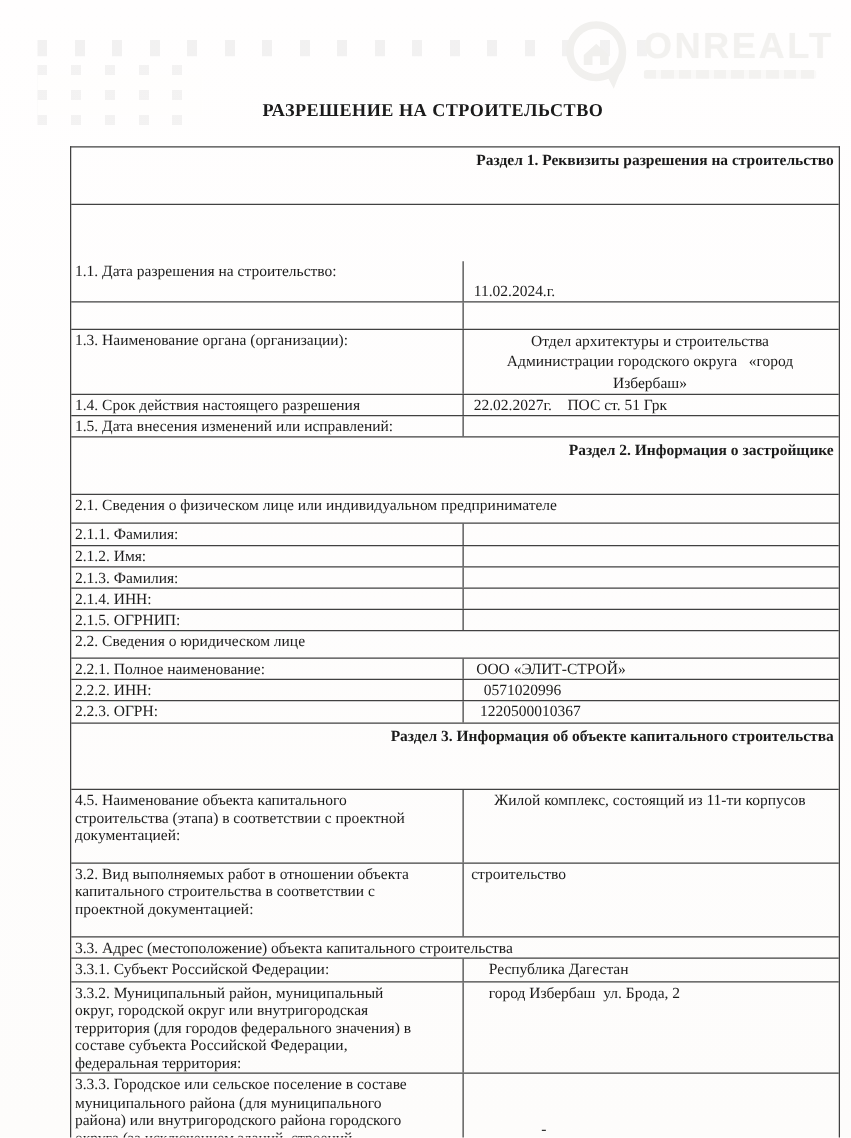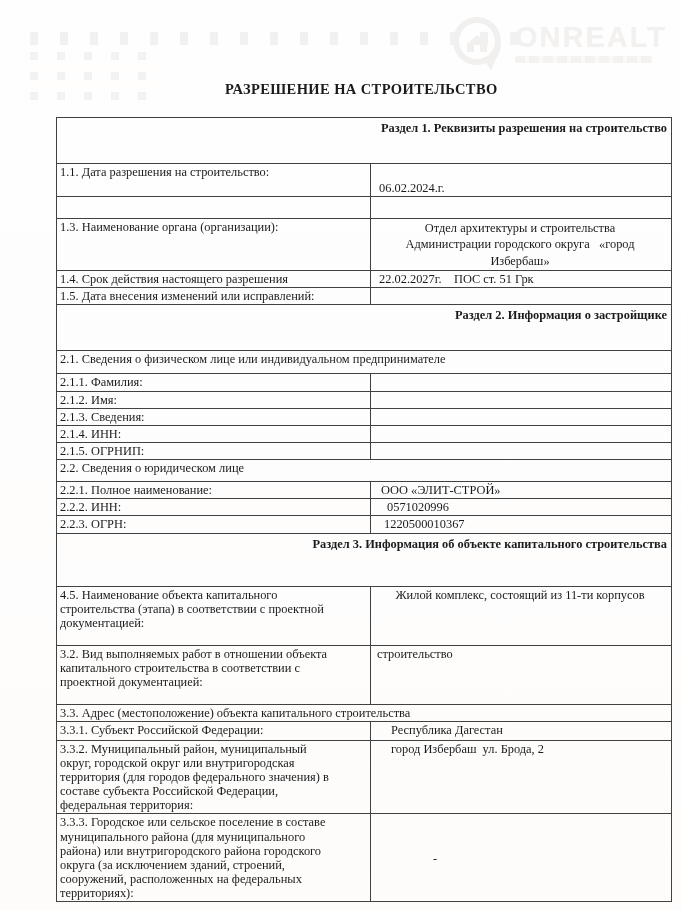--- a/index.html
+++ b/index.html
@@ -33,21 +33,21 @@
   .wm-brand{
     font-family:"Liberation Sans","DejaVu Sans",sans-serif;
     font-weight:bold;font-size:29px;letter-spacing:2px;color:#f2f1ef;
     text-shadow:0 0 1px #f6f5f3;line-height:1;
   }
   .wm-sub{width:138px;height:7px;margin-top:4px;border-radius:2px;
     background:repeating-linear-gradient(90deg,#f3f2f0 0 10px,#faf9f8 10px 14px);}
 
   
   .doc-title{
-    position:absolute;left:225px;top:81px;
+    position:absolute;left:210px;top:81px;
     font-weight:bold;font-size:14.5px;letter-spacing:.4px;white-space:nowrap;text-align:center;
   }
 
   
   .paper-table{
     position:absolute;left:56px;top:117px;width:616px;
     border:1px solid #414141;border-bottom:none;
     font-size:12.4px;line-height:1.14;
   }
   .tr{display:flex;align-items:stretch;border-bottom:1px solid #414141;}
@@ -58,21 +58,21 @@
   .tr.full .cell{width:100%;flex:1;border-right:none;}
   .v-bottom{display:flex;align-items:flex-end;}
   .v-center{display:flex;align-items:center;}
   .lh-loose{line-height:1.32;}
   .pl2{padding-left:2px;text-align:center;}.pl4{padding-left:4px;}.pl6{padding-left:6px;}
   .pl8{padding-left:8px;}.pl10{padding-left:10px;}.pl13{padding-left:13px;}
   .pl16{padding-left:16px;}.pl20{padding-left:20px;}.pl62{padding-left:62px;}
   .h13{min-height:13px;}.h15{min-height:15px;}.h16{min-height:16px;}
   .h17{min-height:17px;}.h19{min-height:19px;}
   .h22{min-height:22px;}.h23{min-height:23px;}
-  .h33{min-height:33px;}.h46{min-height:46px;}.h50{min-height:50px;}
+  .h33{min-height:33px;margin-top:45px;}.h46{min-height:46px;}.h50{min-height:50px;}
   .h53{min-height:53px;}.h59{min-height:59px;}.h68{min-height:68px;}
   .h74{min-height:74px;}
 </style>
 </head>
 <body>
 
 <div class="page">
 
   <div class="artifact-band"></div>
   <div class="artifact-grid"></div>
@@ -93,21 +93,21 @@
   <div class="doc-title">РАЗРЕШЕНИЕ НА СТРОИТЕЛЬСТВО</div>
 
   <div class="paper-table">
 
     <div class="tr section h46">
       <div class="cell">Раздел 1. Реквизиты разрешения на строительство</div>
     </div>
 
     <div class="tr h33">
       <div class="cell label">1.1. Дата разрешения на строительство:</div>
-      <div class="cell value v-bottom pl8">06.02.2024.г.</div>
+      <div class="cell value v-bottom pl8">11.02.2024.г.</div>
     </div>
 
 
     <div class="tr h22">
       <div class="cell label"></div>
       <div class="cell value pl4"></div>
     </div>
 
     <div class="tr h50">
       <div class="cell label">1.3. Наименование органа (организации):</div>
@@ -138,21 +138,21 @@
       <div class="cell label">2.1.1. Фамилия:</div>
       <div class="cell value pl4"></div>
     </div>
 
     <div class="tr h15">
       <div class="cell label">2.1.2. Имя:</div>
       <div class="cell value pl4"></div>
     </div>
 
     <div class="tr h15">
-      <div class="cell label">2.1.3. Сведения:</div>
+      <div class="cell label">2.1.3. Фамилия:</div>
       <div class="cell value pl4"></div>
     </div>
 
     <div class="tr h16">
       <div class="cell label">2.1.4. ИНН:</div>
       <div class="cell value pl4"></div>
     </div>
 
     <div class="tr h15">
       <div class="cell label">2.1.5. ОГРНИП:</div>

